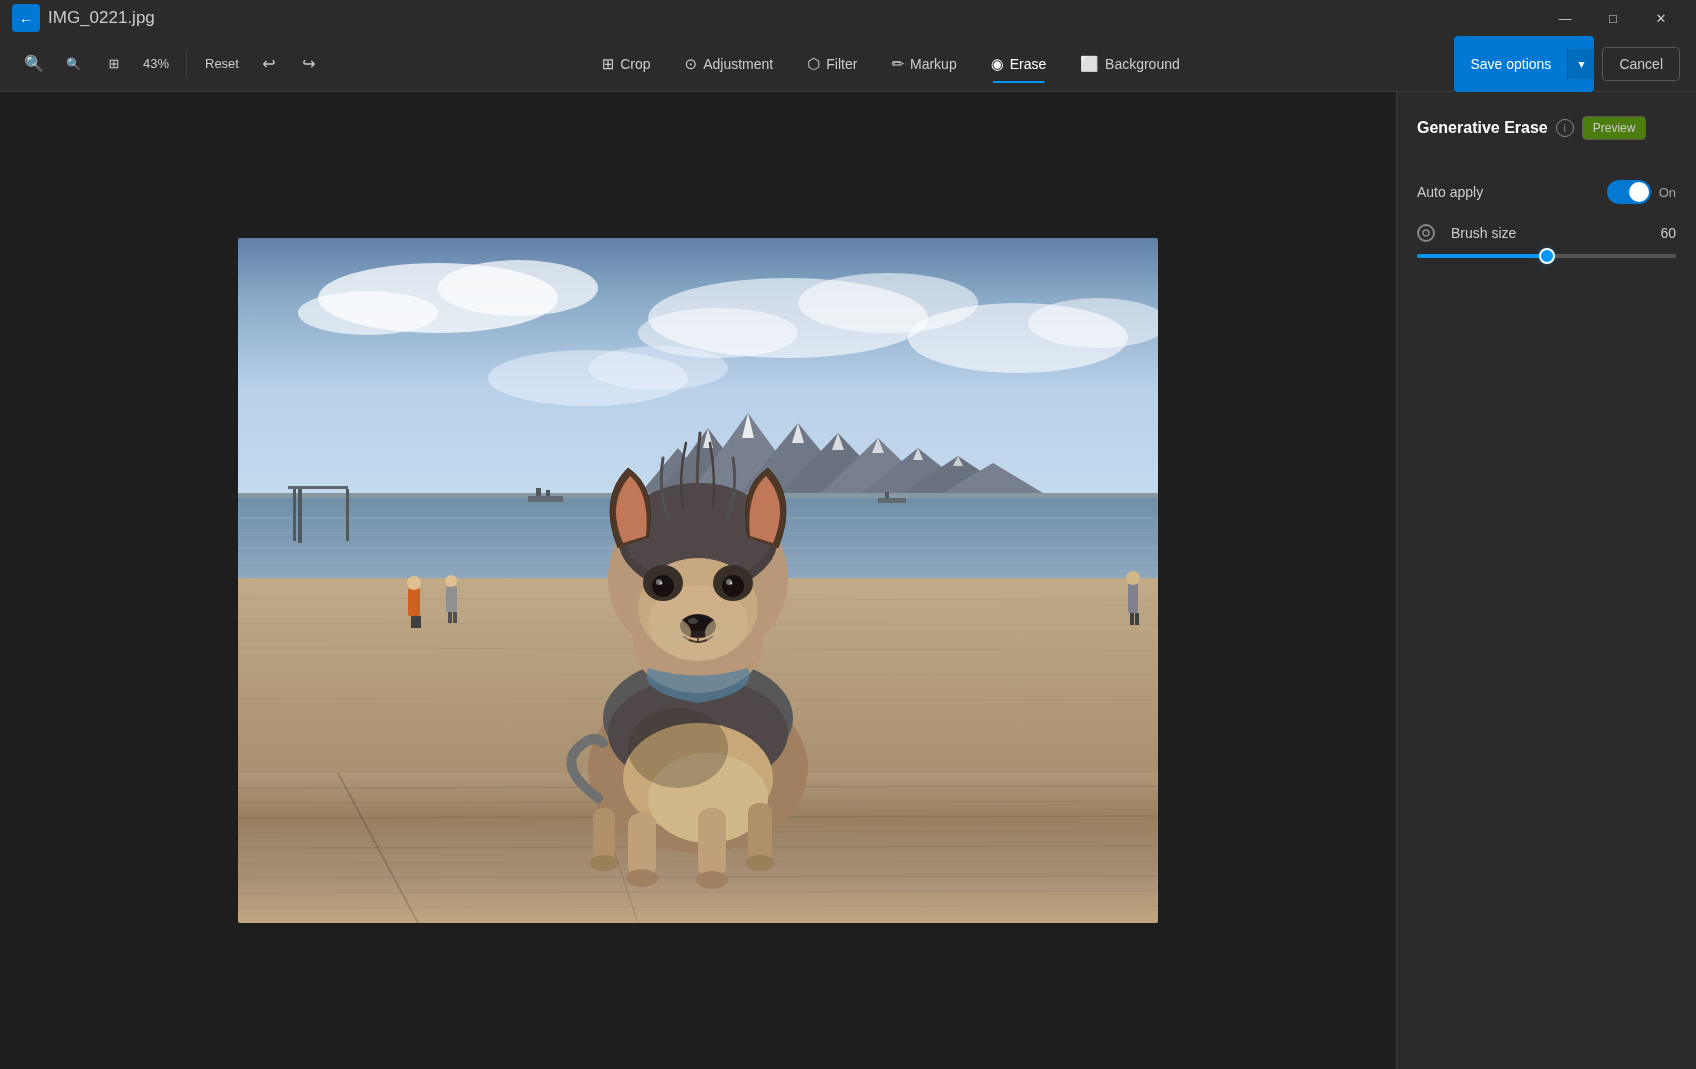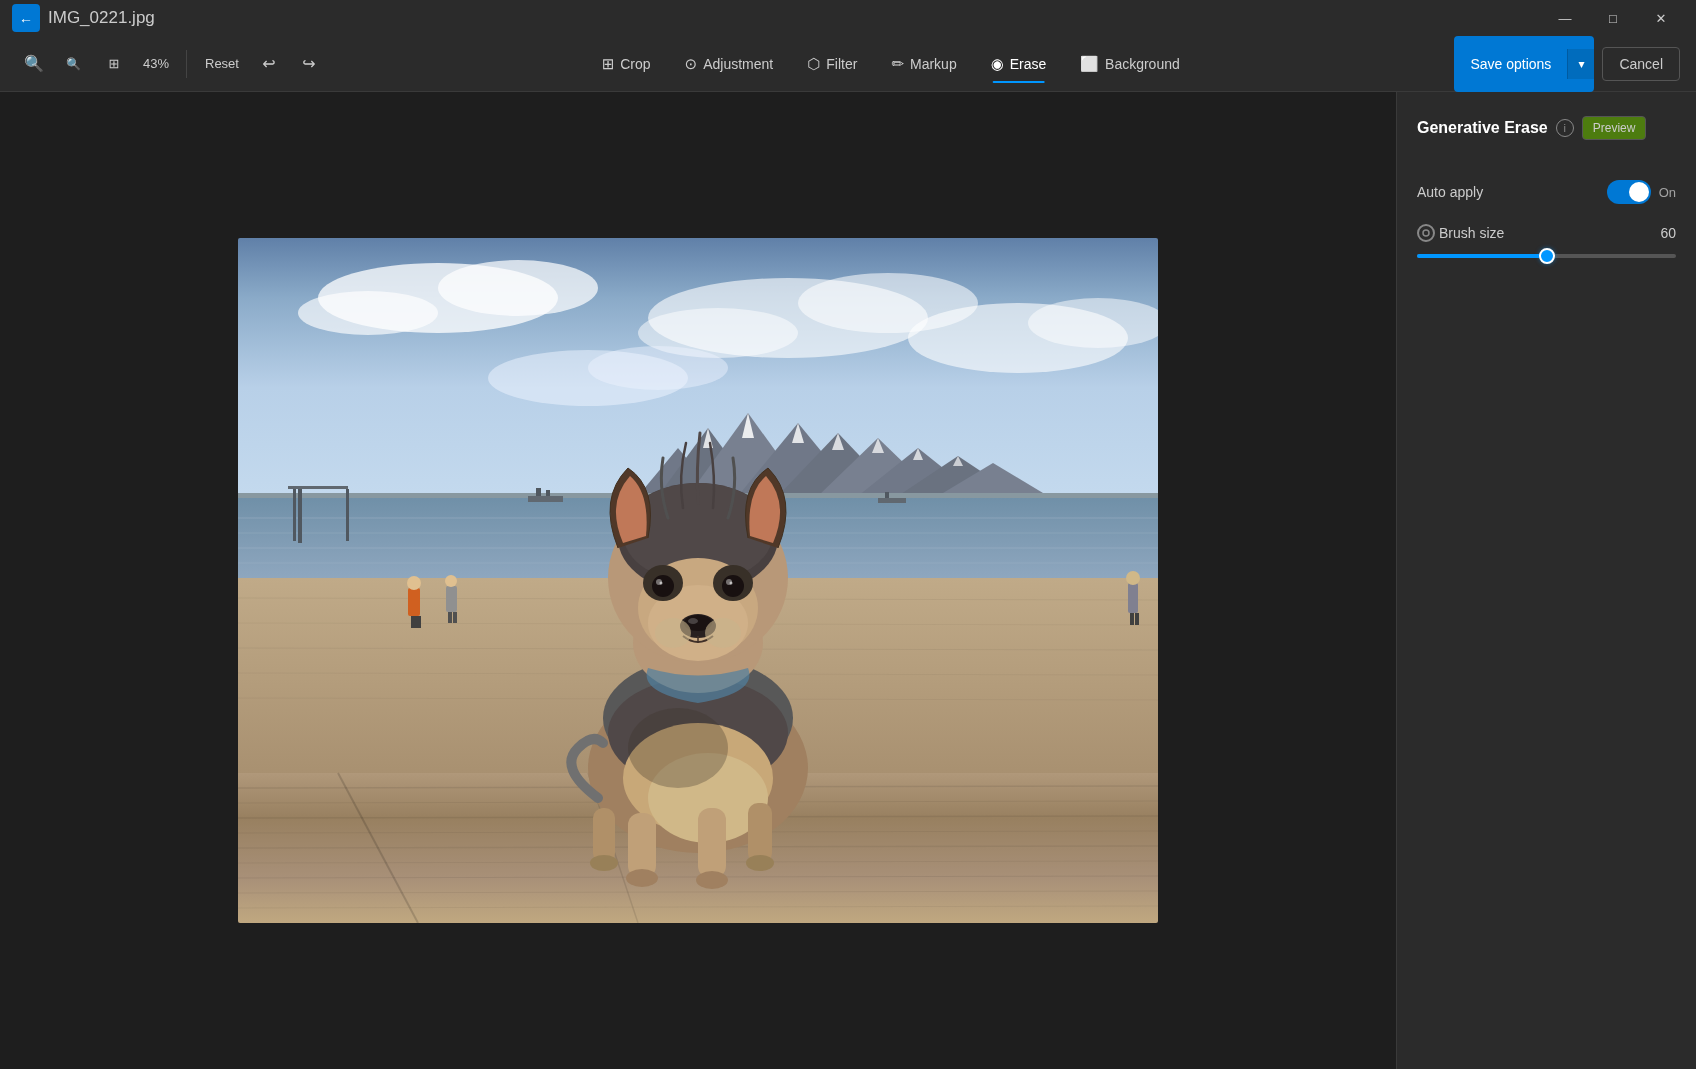--- a/index.html
+++ b/index.html
@@ -282,21 +282,21 @@
     
     .brush-size-row {
       display: flex;
       align-items: center;
       justify-content: space-between;
       margin-bottom: 12px;
     }
     .brush-size-left {
       display: flex;
       align-items: center;
-      gap: 4px;
+      gap: 16px;
     }
     .brush-icon {
       width: 18px;
       height: 18px;
       border: 2px solid #888;
       border-radius: 50%;
       display: flex;
       align-items: center;
       justify-content: center;
     }

